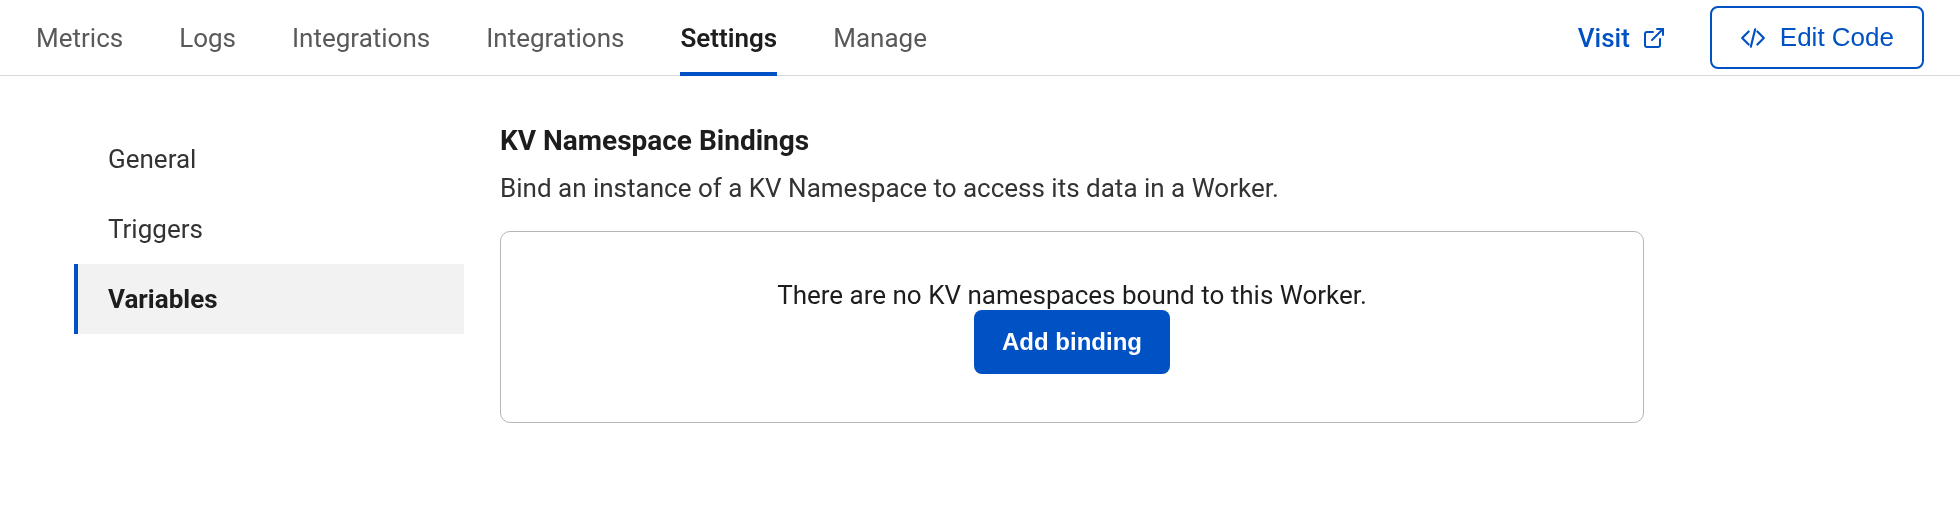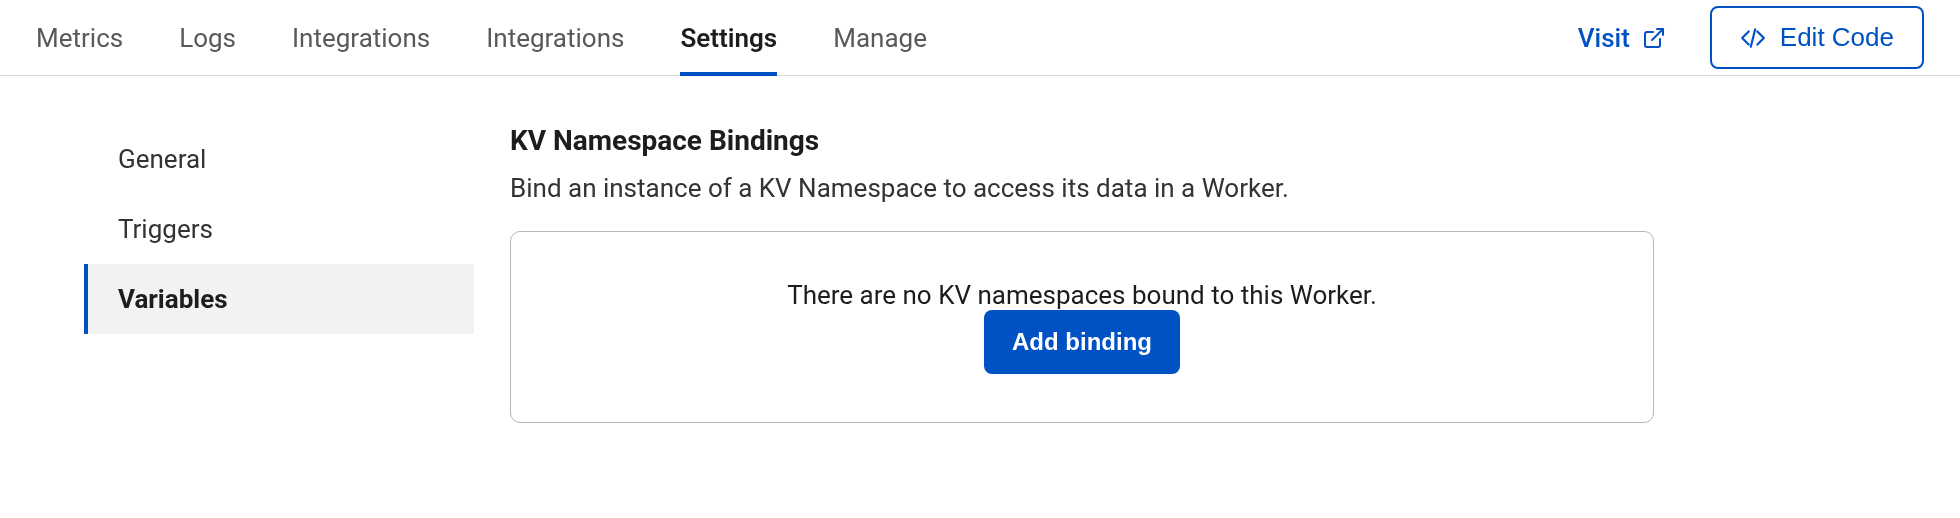--- a/index.html
+++ b/index.html
@@ -64,21 +64,22 @@
       border-radius: 8px;
       padding: 14px 28px;
       color: #0051c3;
       font-size: 26px;
       font-weight: 500;
       cursor: pointer;
       background: #fff;
     }
     .main {
       display: flex;
-      padding: 48px 36px 48px 84px;
+      padding: 48px 36px 48px 56px;
+      margin-left: 18px;
     }
     .sidebar {
       width: 390px;
       flex-shrink: 0;
     }
     .sidebar-item {
       padding: 20px 30px;
       font-size: 26px;
       color: #333;
       cursor: pointer;

